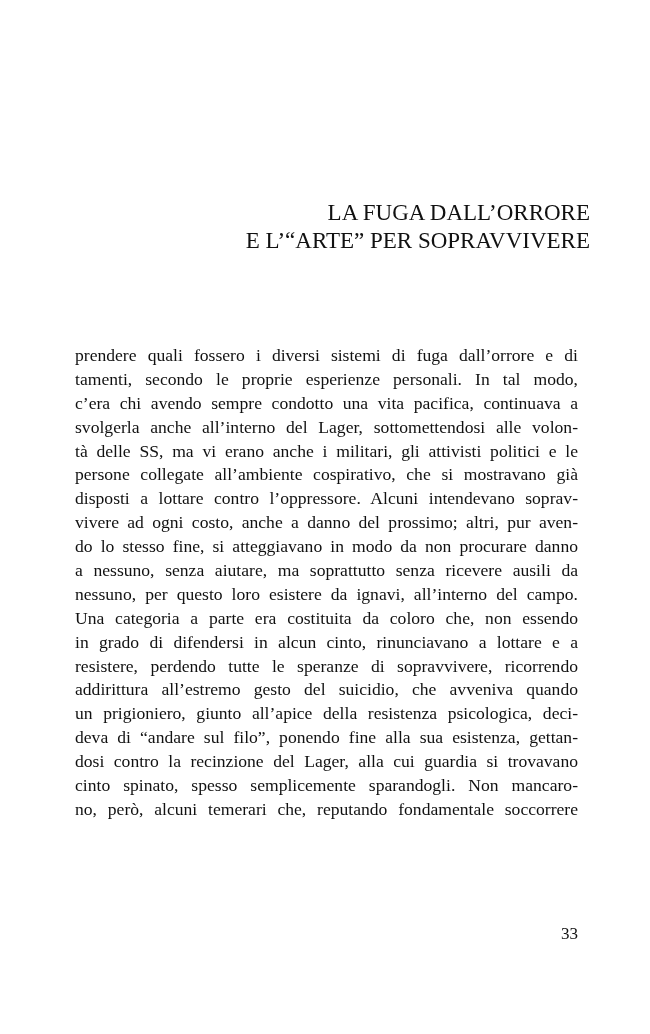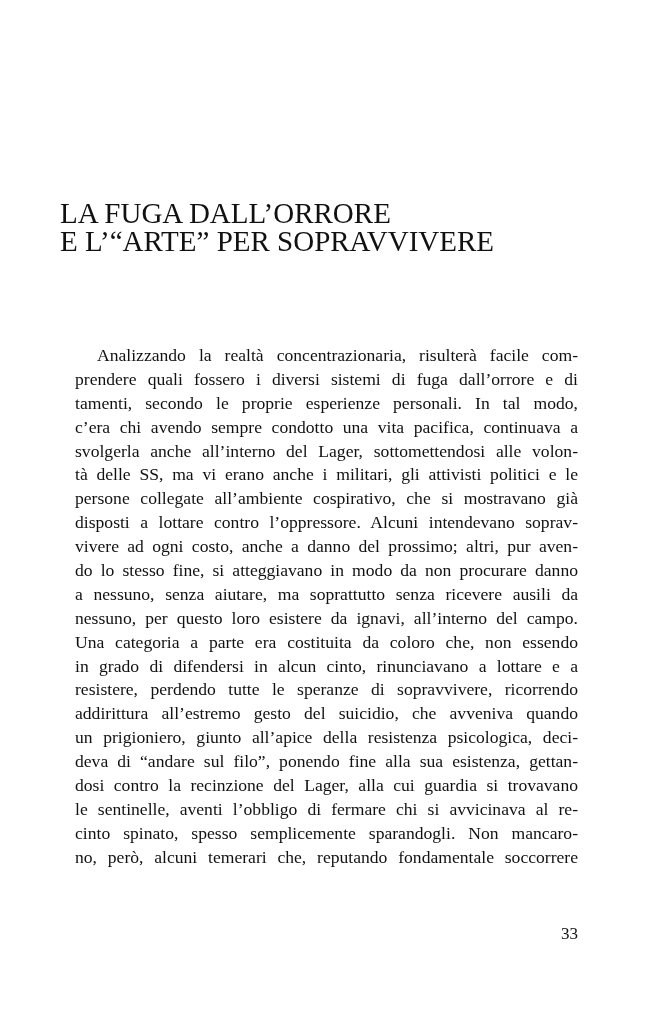--- a/index.html
+++ b/index.html
@@ -19,22 +19,22 @@
       position: absolute;
       left: 0; top: 0;
       width: 650px;
       height: 1034px;
     }
     .chapter-title {
       position: absolute;
       left: 60px;
       width: 530px;
       top: 199px;
-      text-align: left;
-      font-size: 29px;
+      text-align: right;
+      font-size: 23px;
       line-height: 28px;
       letter-spacing: 0;
       color: #111;
     }
     .chapter-title .line {
       display: block;
       white-space: nowrap;
     }
     .body-text {
       position: absolute;
@@ -71,39 +71,37 @@
 <body>
 
 <div class="page">
 
   <h1 class="chapter-title" style="margin:0;font-weight:normal;">
     <span class="line">LA FUGA DALL’ORRORE</span>
     <span class="line">E L’“ARTE” PER SOPRAVVIVERE</span>
   </h1>
 
   <div class="body-text">
-    <span class="line first">Analizzando la realtà concentrazionaria, risulterà facile com-</span>
     <span class="line">prendere quali fossero i diversi sistemi di fuga dall’orrore e di</span>
     <span class="line">tamenti, secondo le proprie esperienze personali. In tal modo,</span>
     <span class="line">c’era chi avendo sempre condotto una vita pacifica, continuava a</span>
     <span class="line">svolgerla anche all’interno del Lager, sottomettendosi alle volon-</span>
     <span class="line">tà delle SS, ma vi erano anche i militari, gli attivisti politici e le</span>
     <span class="line">persone collegate all’ambiente cospirativo, che si mostravano già</span>
     <span class="line">disposti a lottare contro l’oppressore. Alcuni intendevano soprav-</span>
     <span class="line">vivere ad ogni costo, anche a danno del prossimo; altri, pur aven-</span>
     <span class="line">do lo stesso fine, si atteggiavano in modo da non procurare danno</span>
     <span class="line">a nessuno, senza aiutare, ma soprattutto senza ricevere ausili da</span>
     <span class="line">nessuno, per questo loro esistere da ignavi, all’interno del campo.</span>
     <span class="line">Una categoria a parte era costituita da coloro che, non essendo</span>
     <span class="line">in grado di difendersi in alcun cinto, rinunciavano a lottare e a</span>
     <span class="line">resistere, perdendo tutte le speranze di sopravvivere, ricorrendo</span>
     <span class="line">addirittura all’estremo gesto del suicidio, che avveniva quando</span>
     <span class="line">un prigioniero, giunto all’apice della resistenza psicologica, deci-</span>
     <span class="line">deva di “andare sul filo”, ponendo fine alla sua esistenza, gettan-</span>
     <span class="line">dosi contro la recinzione del Lager, alla cui guardia si trovavano</span>
-    <span class="line">le sentinelle, aventi l’obbligo di fermare chi si avvicinava al re-</span>
     <span class="line">cinto spinato, spesso semplicemente sparandogli. Non mancaro-</span>
     <span class="line">no, però, alcuni temerari che, reputando fondamentale soccorrere</span>
   </div>
 
   <div class="page-number">33</div>
 
 </div>
 
 </body></html>

